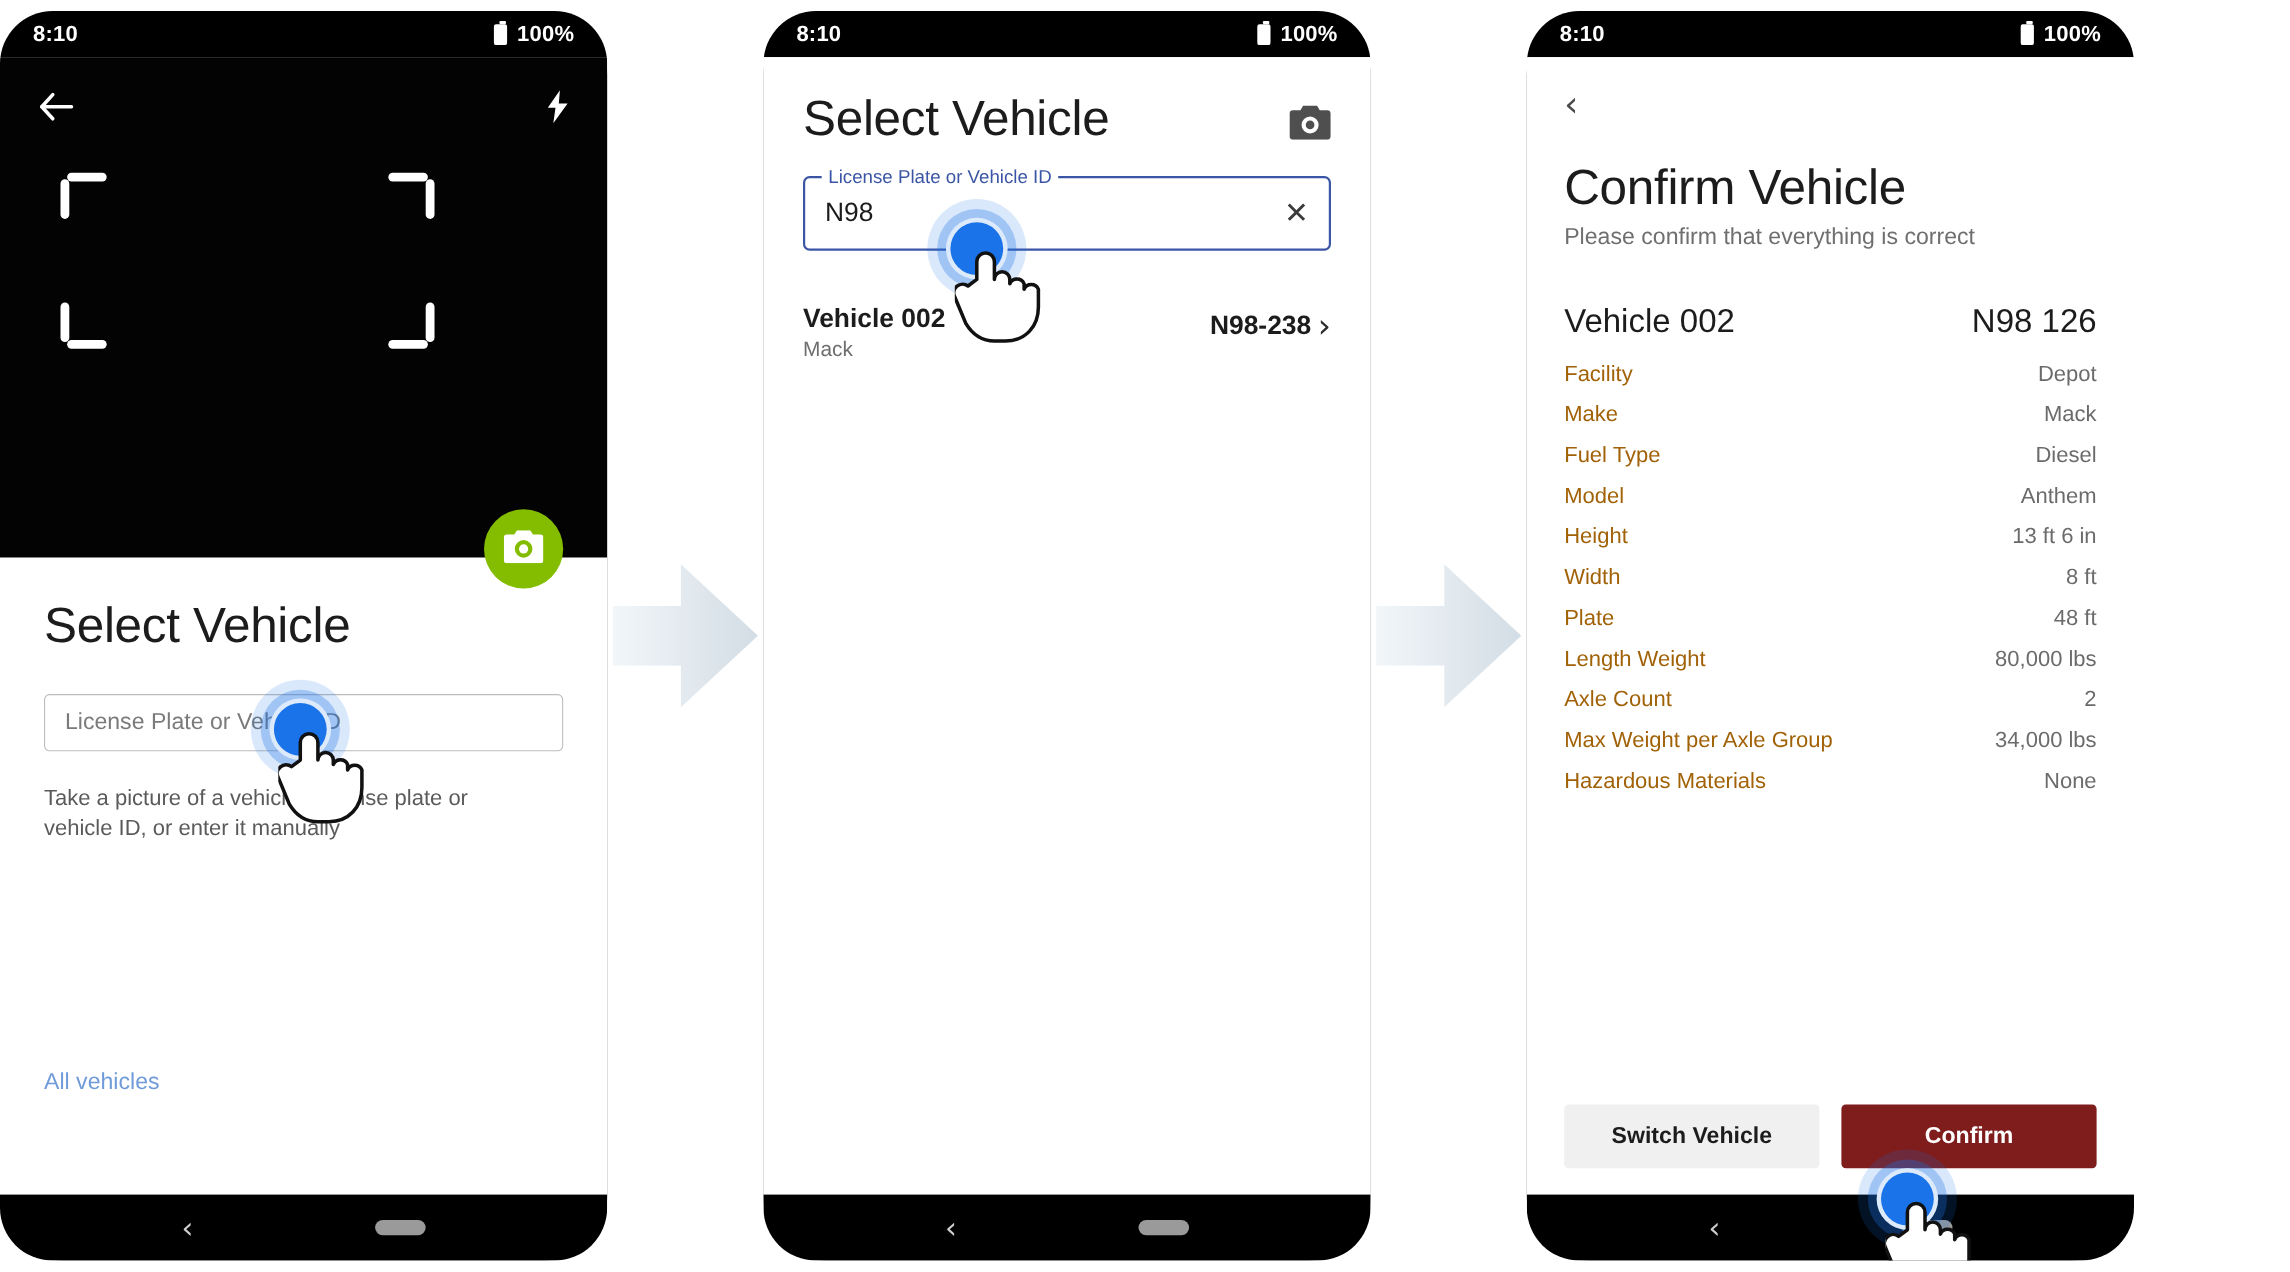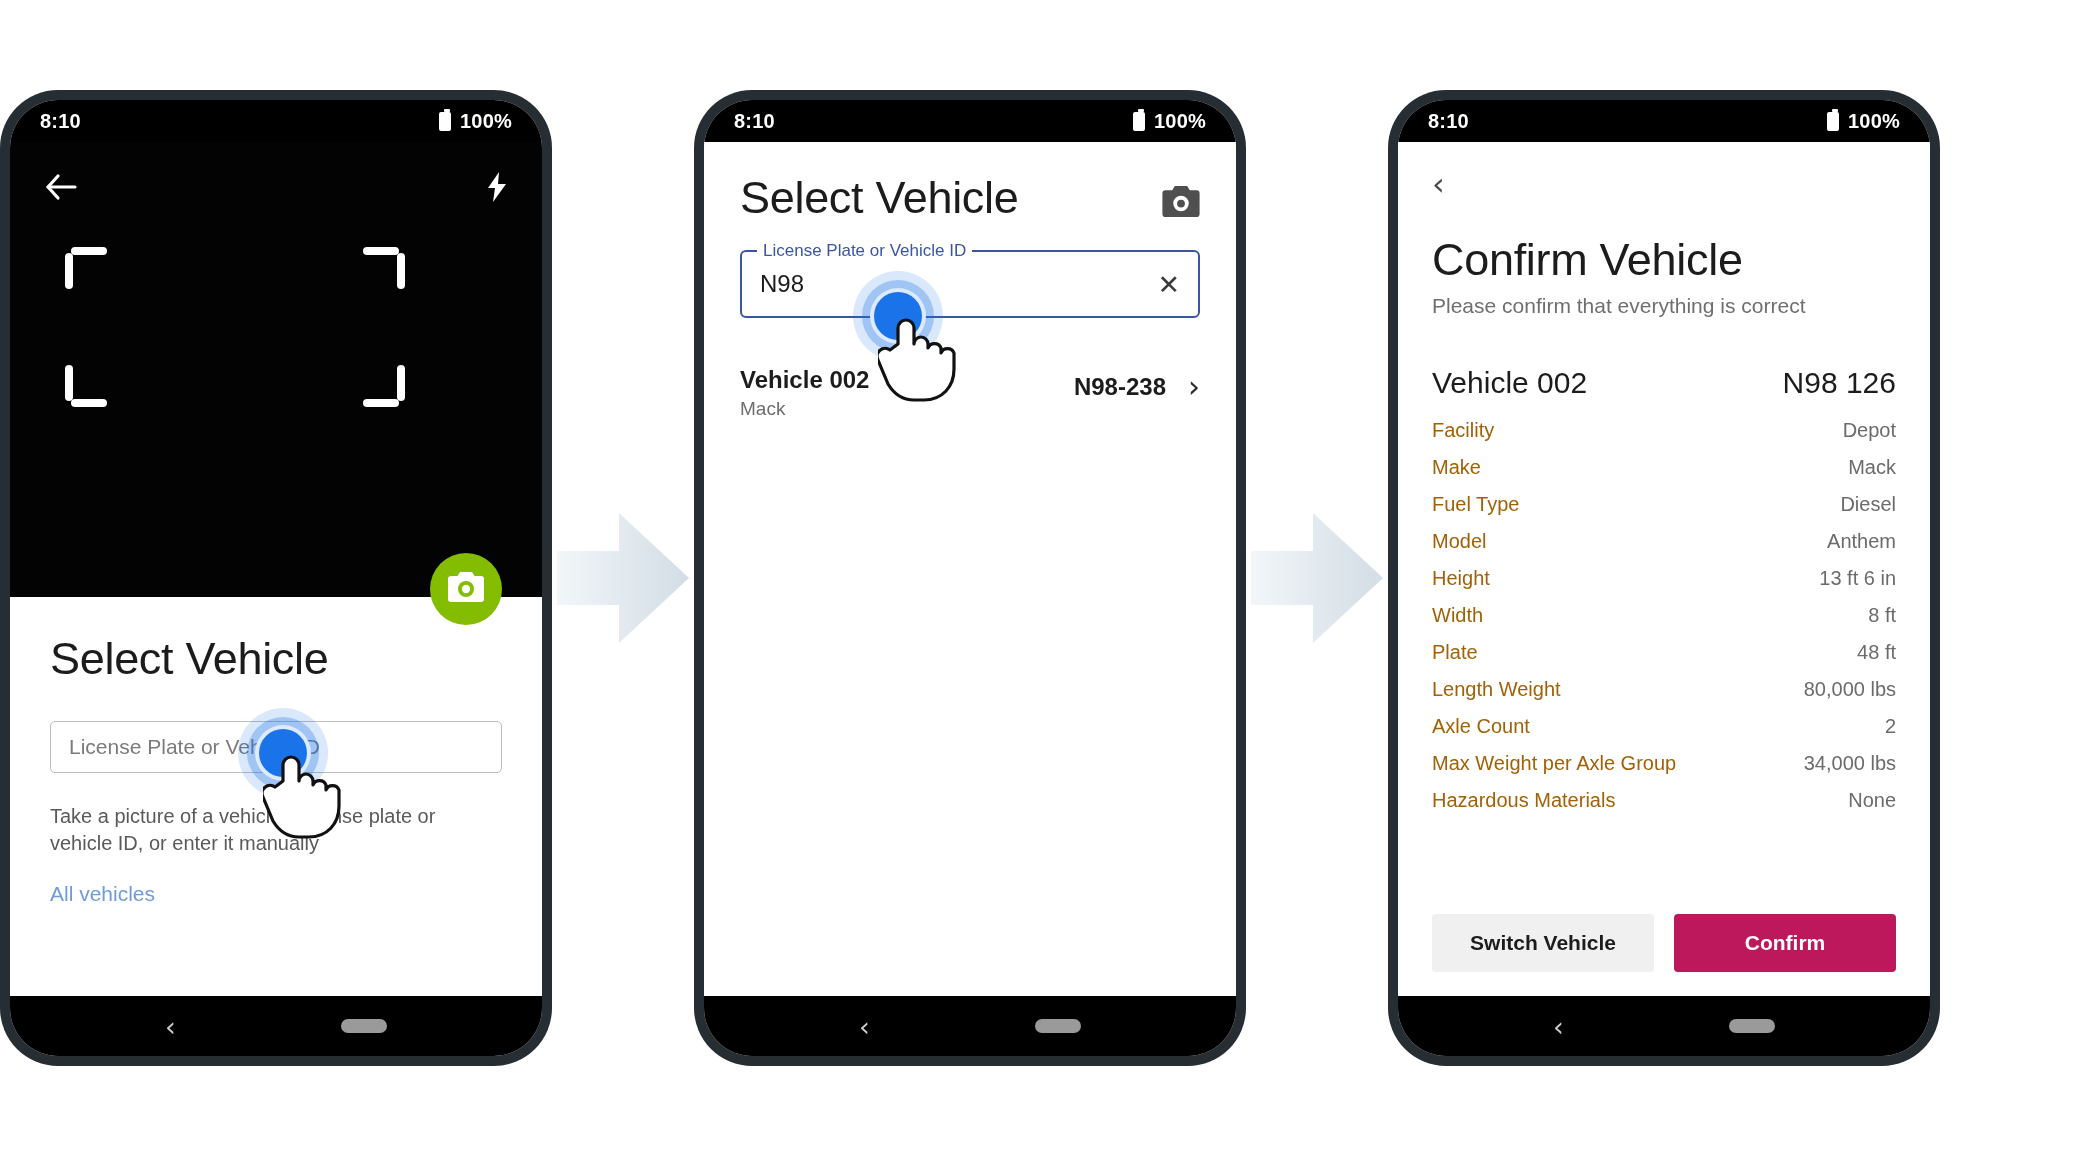--- a/index.html
+++ b/index.html
@@ -14,24 +14,23 @@
     width: 2082px; height: 1156px;
     display: flex;
     align-items: center;
     justify-content: flex-start;
   }
 
   
   .phone {
     position: relative;
     width: 552px;
-    height: 976px;
+    height: 1136px;
     background: #262d33;
     border-radius: 58px;
-    padding: 10px;
     flex: 0 0 auto;
   }
   .screen {
     position: relative;
     width: 100%; height: 100%;
     background: #ffffff;
     border-radius: 48px;
     overflow: hidden;
     display: flex;
     flex-direction: column;
@@ -225,21 +224,21 @@
     font-family: "DejaVu Sans", sans-serif;
   }
   .veh-row {
     margin-top: 48px;
     display: flex;
     align-items: flex-start;
     justify-content: space-between;
   }
   .veh-name { font-size: 24px; font-weight: bold; color: #1c1c1c; }
   .veh-sub  { font-size: 19px; color: #6e6e6e; margin-top: 4px; }
-  .veh-right { display: flex; align-items: center; gap: 22px; padding-top: 6px; }
+  .veh-right { display: flex; align-items: center; gap: 6px; padding-top: 6px; }
   .veh-plate { font-size: 24px; font-weight: bold; color: #1c1c1c; }
   .chev { font-size: 30px; color: #2b2b2b; line-height: 1; font-family: "DejaVu Sans", sans-serif; }
 
   
   .s3-body {
     flex: 1 1 auto;
     background: #fff;
     padding: 26px 34px 0 34px;
     display: flex;
     flex-direction: column;
@@ -284,21 +283,21 @@
     height: 58px;
     border-radius: 4px;
     display: flex;
     align-items: center;
     justify-content: center;
     font-size: 21px;
     font-weight: bold;
     flex: 1 1 0;
   }
   .btn-secondary { background: #f0f0f0; color: #1c1c1c; }
-  .btn-primary   { background: #be185d; color: #ffffff; }
+  .btn-primary   { background: #7f1d1d; color: #ffffff; }
 
   
   .flow-arrow {
     flex: 0 0 auto;
     width: 132px;
     height: 150px;
     margin: 0 5px;
     position: relative;
   }
 

